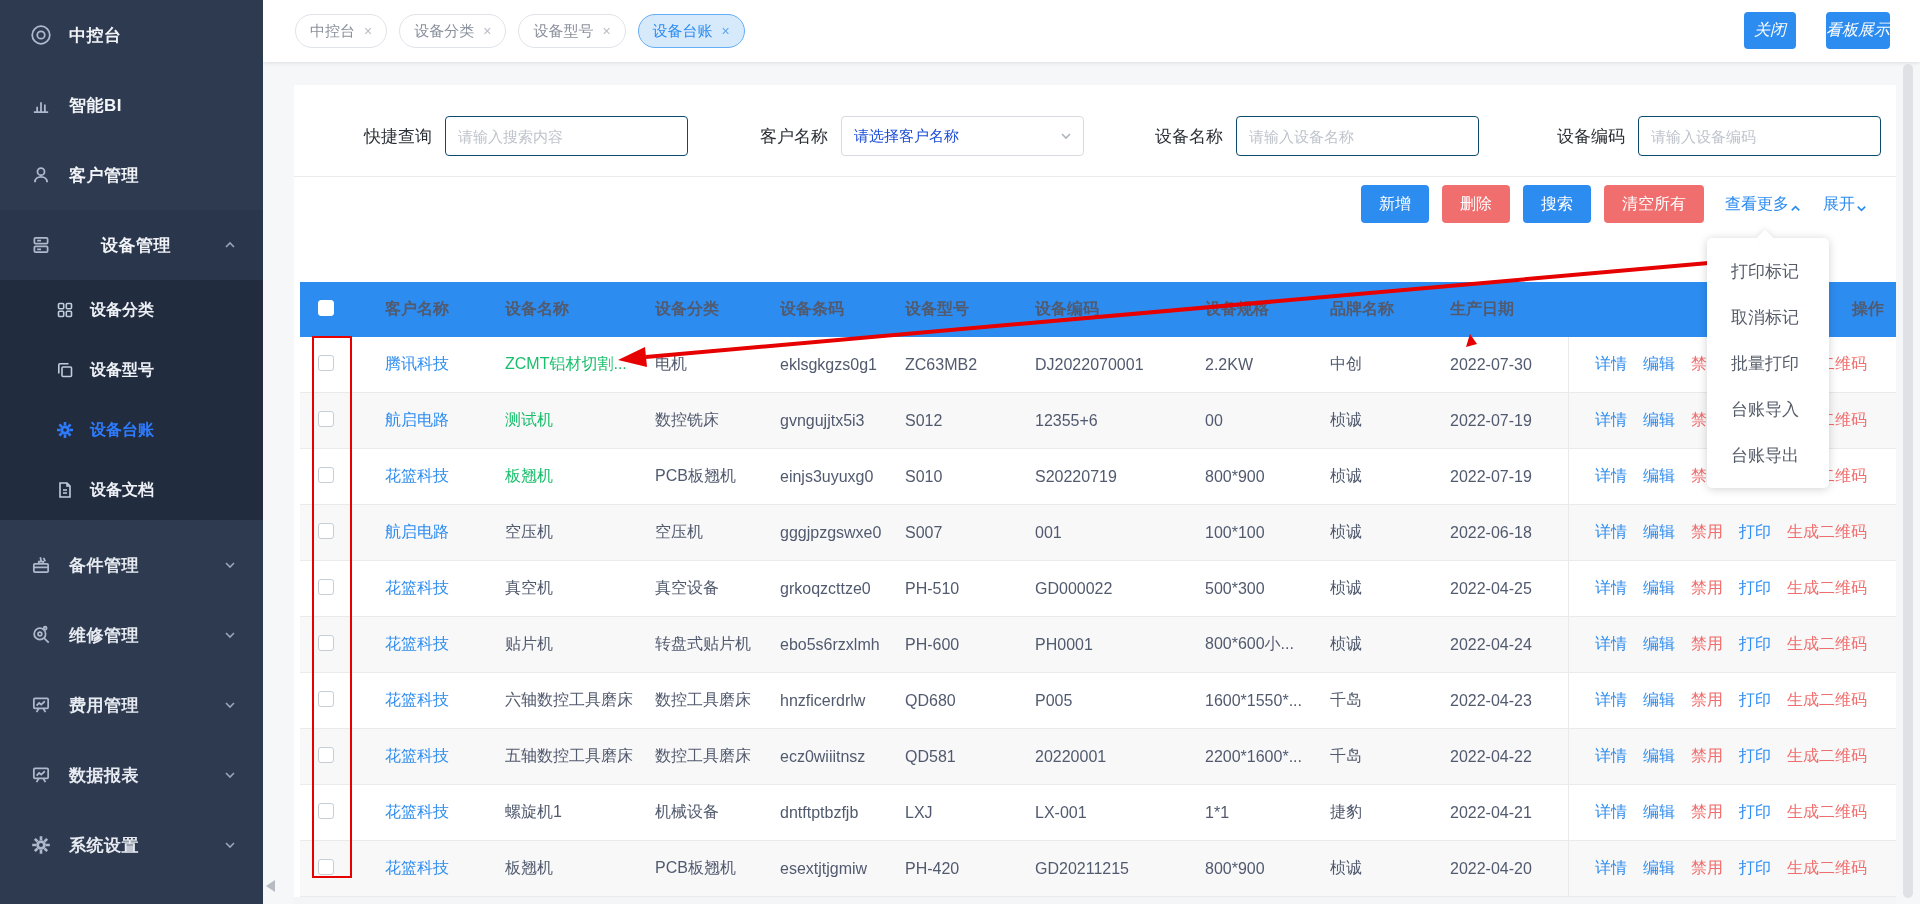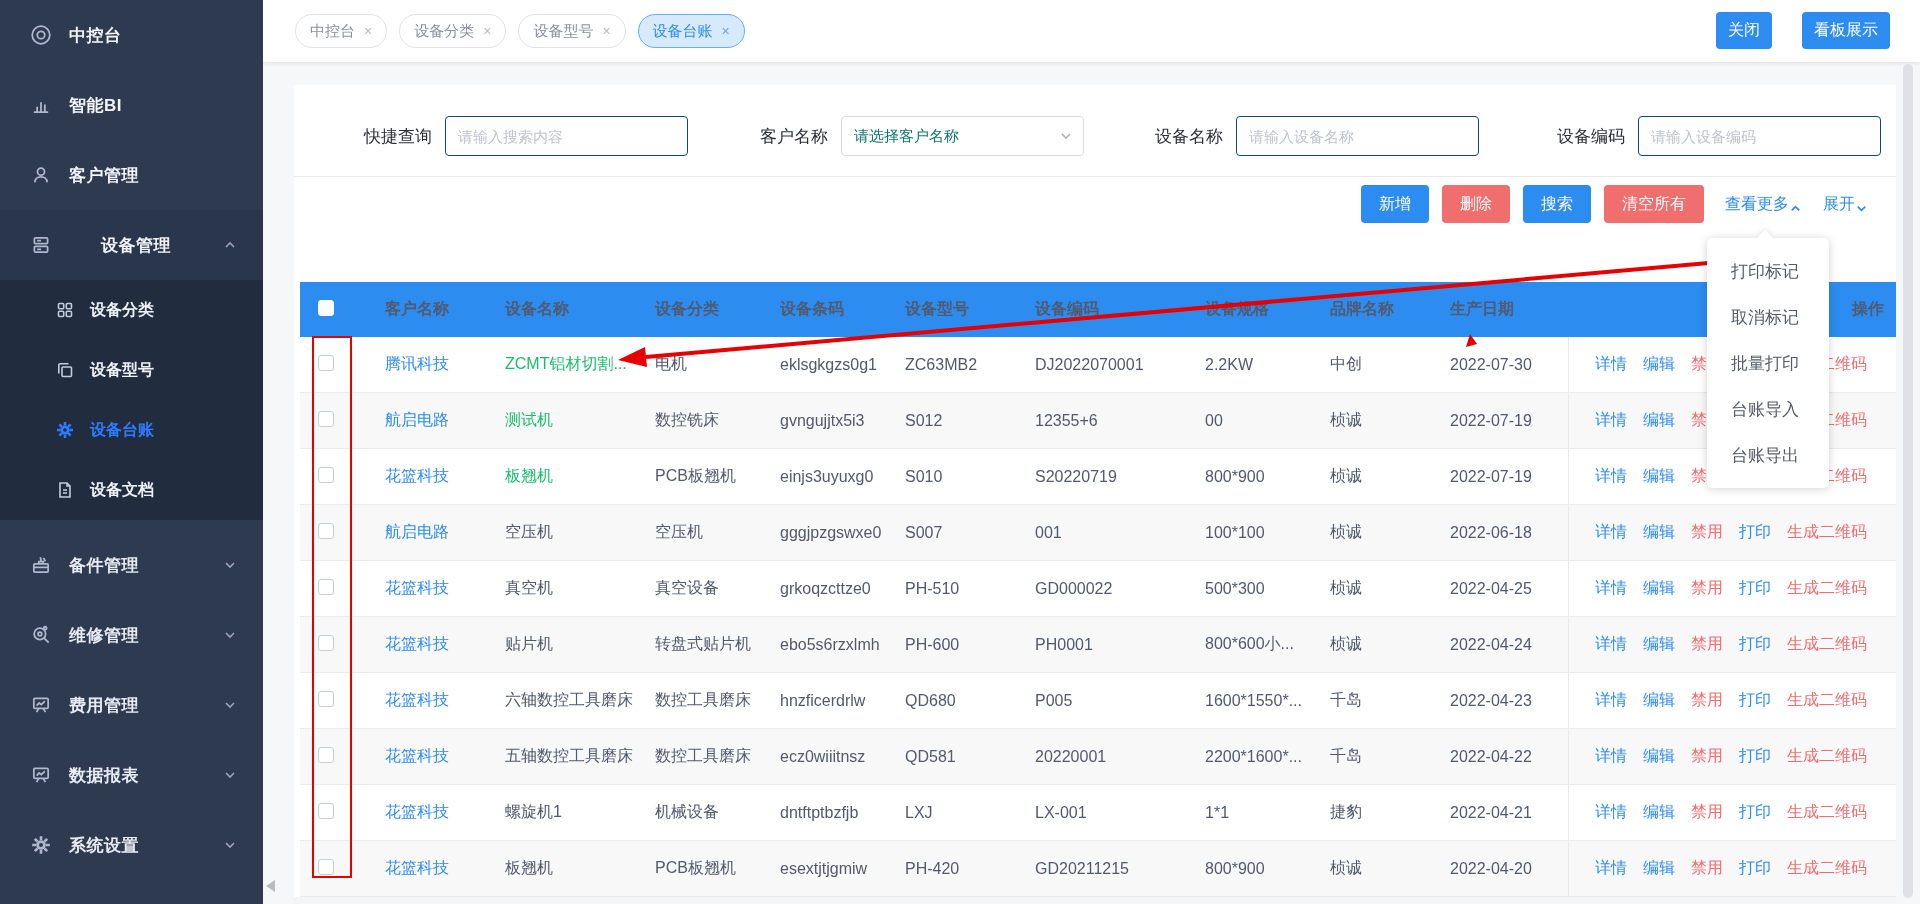--- a/index.html
+++ b/index.html
@@ -30,32 +30,32 @@
     border-radius:17px; background:#fff; color:#8a909c; font-size:15px; cursor:pointer; }
   .chip .chip-close { margin-left:9px; color:#b8bcc4; font-size:14px; line-height:1; }
   .chip .chip-close::before { content:"×"; }
   .chip.active { background:#d7eafc; border-color:#66aef5; color:#2d8cf0; }
   .chip.active .chip-close { color:#5ea8f0; }
   .top-btns { position:absolute; right:30px; top:12px; display:flex; gap:30px; }
   .btn { height:37px; border:none; border-radius:4px; color:#fff; font-size:16px; padding:0 10px; cursor:pointer;
     font-family:inherit; }
   .btn.blue { background:#2d8cf0; }
   .btn.red { background:#f16e6e; }
-  .top-btns .btn { padding:0 12px; min-width:52px; }
+  .top-btns .btn { padding:0 0; min-width:52px;font-style:italic; }
 
   
   .card { position:absolute; left:294px; top:85px; width:1602px; height:819px; background:#fff; z-index:2; }
 
   .filter-item { position:absolute; top:31px; height:40px; display:flex; align-items:center; }
   .filter-item .flabel { font-size:17px; color:#2b2f36; margin-right:13px; white-space:nowrap; }
   .f-input { width:243px; height:40px; border:1px solid #0c4a6e; border-radius:4px; padding:0 12px;
     font-size:15px; color:#515a6e; font-family:inherit; outline:none; }
   .f-input::placeholder { color:#bfc4cc; }
   .f-select { position:relative; width:243px; height:40px; border:1px solid #d7dbe0; border-radius:4px;
-    display:flex; align-items:center; padding:0 12px; color:#0f766e; font-size:15px; cursor:pointer; background:#fff; }
+    display:flex; align-items:center; padding:0 12px; color:#1d4ed8; font-size:15px; cursor:pointer; background:#fff; }
   .f-select .sel-caret { position:absolute; right:10px; color:#aeb4bd; width:14px; height:14px; }
   .divider { position:absolute; left:0; right:0; top:91px; height:1px; background:#e8eaec; }
 
   .toolbar { position:absolute; top:99px; right:28px; height:40px; display:flex; align-items:center; gap:13px; }
   .toolbar .btn { height:38px; padding:0 18px; }
   .tlink { display:inline-flex; align-items:flex-end; color:#2d8cf0; font-size:16px; cursor:pointer; margin-left:8px; }
   .tlink svg { width:13px; height:13px; }
 
   
   .table { position:absolute; left:6px; top:197px; width:1596px; }

